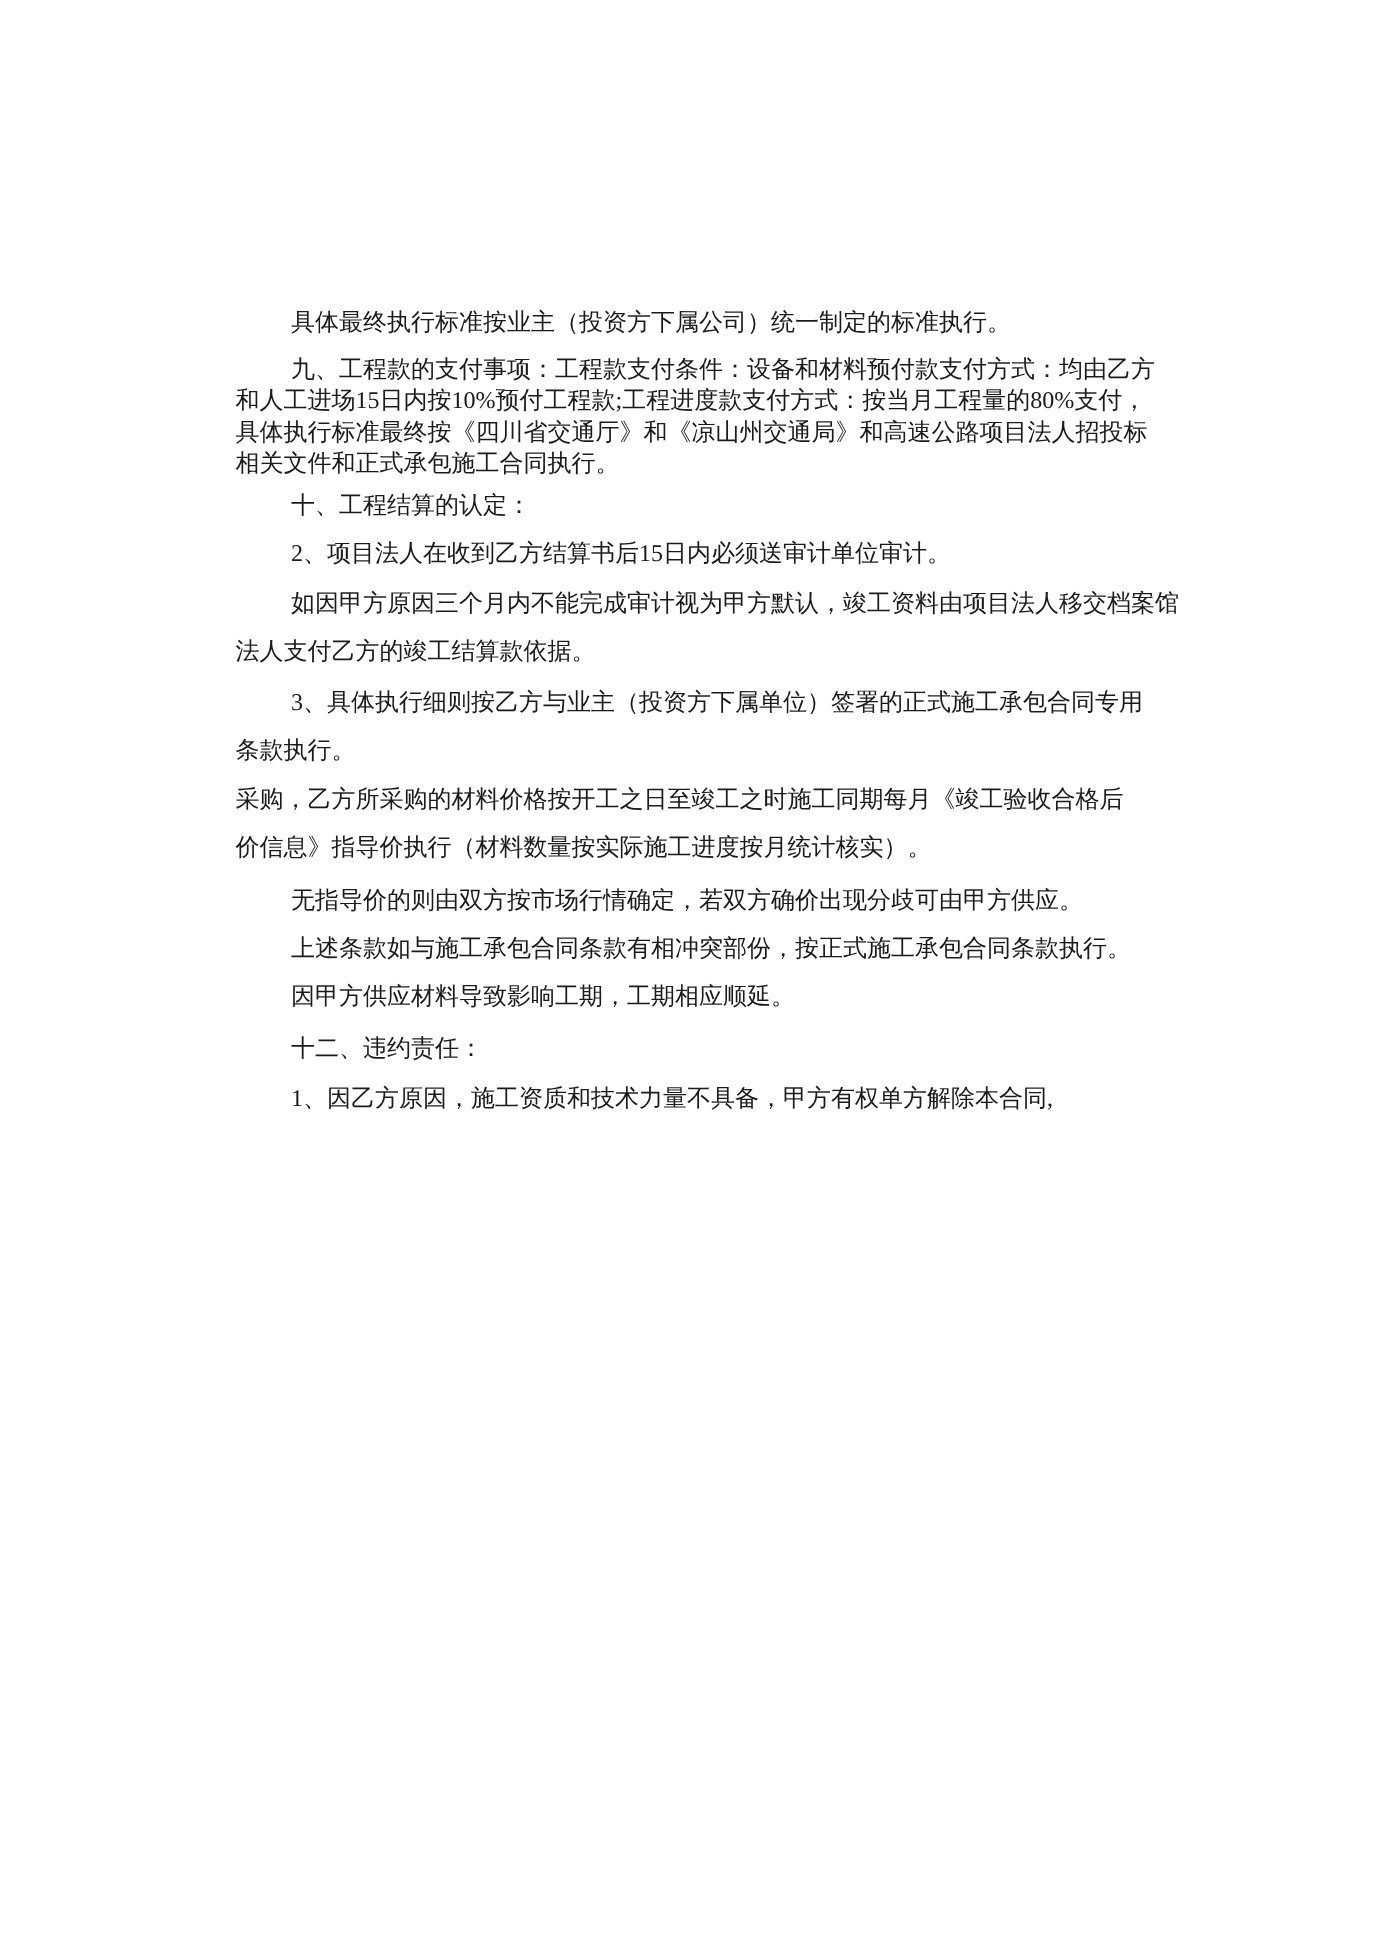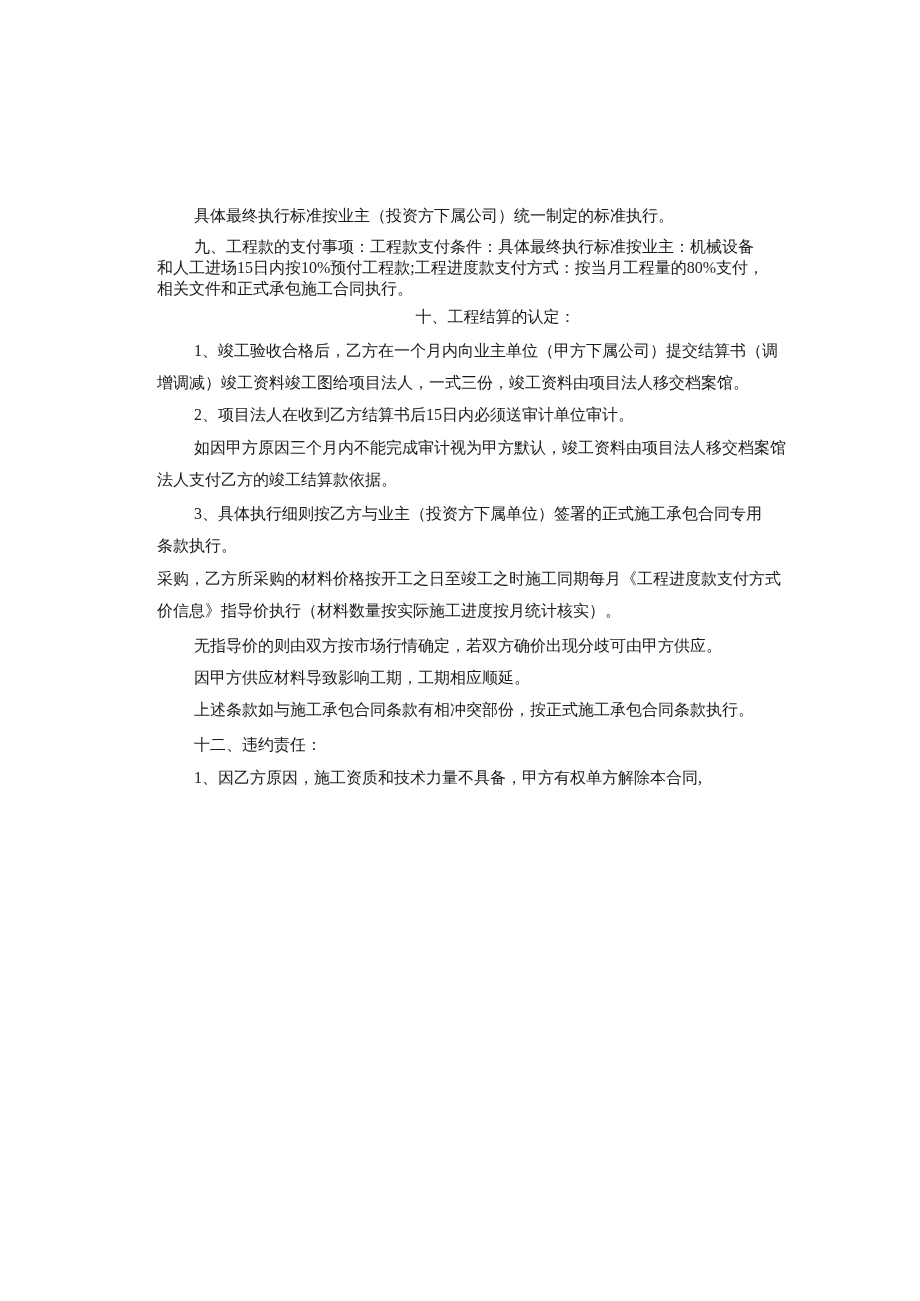--- a/index.html
+++ b/index.html
@@ -25,21 +25,21 @@
     letter-spacing: 0;
   }
   
   .tight .line { line-height: 21px; height: 21px; }
   
   .wide .line { line-height: 32px; height: 32px; }
   .line.first { text-indent: 37px; }
 
   .m-p1   { margin-top: 205px; }
   .m-p9   { margin-top: 10px; }
-  .m-p10  { margin-top: 2px; text-align: center; }
+  .m-p10  { margin-top: 2px; }
   .m-p10a { margin-top: 2px; }
   .m-p10b { margin-top: 0; }
   .m-p10c { margin-top: 1px; }
   .m-p10d { margin-top: 2px; }
   .m-p11  { margin-top: 1px; }
   .m-p11a { margin-top: 3px; font-family: Liberation Serif, serif; }
   .m-p11b { margin-top: 0; }
   .m-p11c { margin-top: 0; }
   .m-p12  { margin-top: 3px; }
   .m-p12a { margin-top: 1px; }
@@ -48,63 +48,60 @@
 <body>
 
 <div class="page">
   <div class="content">
 
     <div class="para tight m-p1">
       <div class="line first">具体最终执行标准按业主（投资方下属公司）统一制定的标准执行。</div>
     </div>
 
     <div class="para tight m-p9">
-      <div class="line first">九、工程款的支付事项：工程款支付条件：具体最终执行标准按业主：机械设备</div>
+      <div class="line first">九、工程款的支付事项：工程款支付条件：设备和材料预付款支付方式：均由乙方</div>
       <div class="line">和人工进场15日内按10%预付工程款;工程进度款支付方式：按当月工程量的80%支付，</div>
+      <div class="line">具体执行标准最终按《四川省交通厅》和《凉山州交通局》和高速公路项目法人招投标</div>
       <div class="line">相关文件和正式承包施工合同执行。</div>
     </div>
 
     <div class="para wide m-p10">
       <div class="line first">十、工程结算的认定：</div>
     </div>
 
-    <div class="para wide m-p10a">
-      <div class="line first">1、竣工验收合格后，乙方在一个月内向业主单位（甲方下属公司）提交结算书（调</div>
-      <div class="line">增调减）竣工资料竣工图给项目法人，一式三份，竣工资料由项目法人移交档案馆。</div>
-    </div>
 
     <div class="para wide m-p10b">
       <div class="line first">2、项目法人在收到乙方结算书后15日内必须送审计单位审计。</div>
     </div>
 
     <div class="para wide m-p10c">
       <div class="line first">如因甲方原因三个月内不能完成审计视为甲方默认，竣工资料由项目法人移交档案馆</div>
       <div class="line">法人支付乙方的竣工结算款依据。</div>
     </div>
 
     <div class="para wide m-p10d">
       <div class="line first">3、具体执行细则按乙方与业主（投资方下属单位）签署的正式施工承包合同专用</div>
       <div class="line">条款执行。</div>
     </div>
 
     <div class="para wide m-p11">
-      <div class="line">采购，乙方所采购的材料价格按开工之日至竣工之时施工同期每月《工程进度款支付方式</div>
+      <div class="line">采购，乙方所采购的材料价格按开工之日至竣工之时施工同期每月《竣工验收合格后</div>
       <div class="line">价信息》指导价执行（材料数量按实际施工进度按月统计核实）。</div>
     </div>
 
     <div class="para wide m-p11a">
       <div class="line first">无指导价的则由双方按市场行情确定，若双方确价出现分歧可由甲方供应。</div>
     </div>
 
+    <div class="para wide m-p11c">
+      <div class="line first">上述条款如与施工承包合同条款有相冲突部份，按正式施工承包合同条款执行。</div>
+    </div>
+
     <div class="para wide m-p11b">
       <div class="line first">因甲方供应材料导致影响工期，工期相应顺延。</div>
-    </div>
-
-    <div class="para wide m-p11c">
-      <div class="line first">上述条款如与施工承包合同条款有相冲突部份，按正式施工承包合同条款执行。</div>
     </div>
 
     <div class="para wide m-p12">
       <div class="line first">十二、违约责任：</div>
     </div>
 
     <div class="para wide m-p12a">
       <div class="line first">1、因乙方原因，施工资质和技术力量不具备，甲方有权单方解除本合同,</div>
     </div>
 

